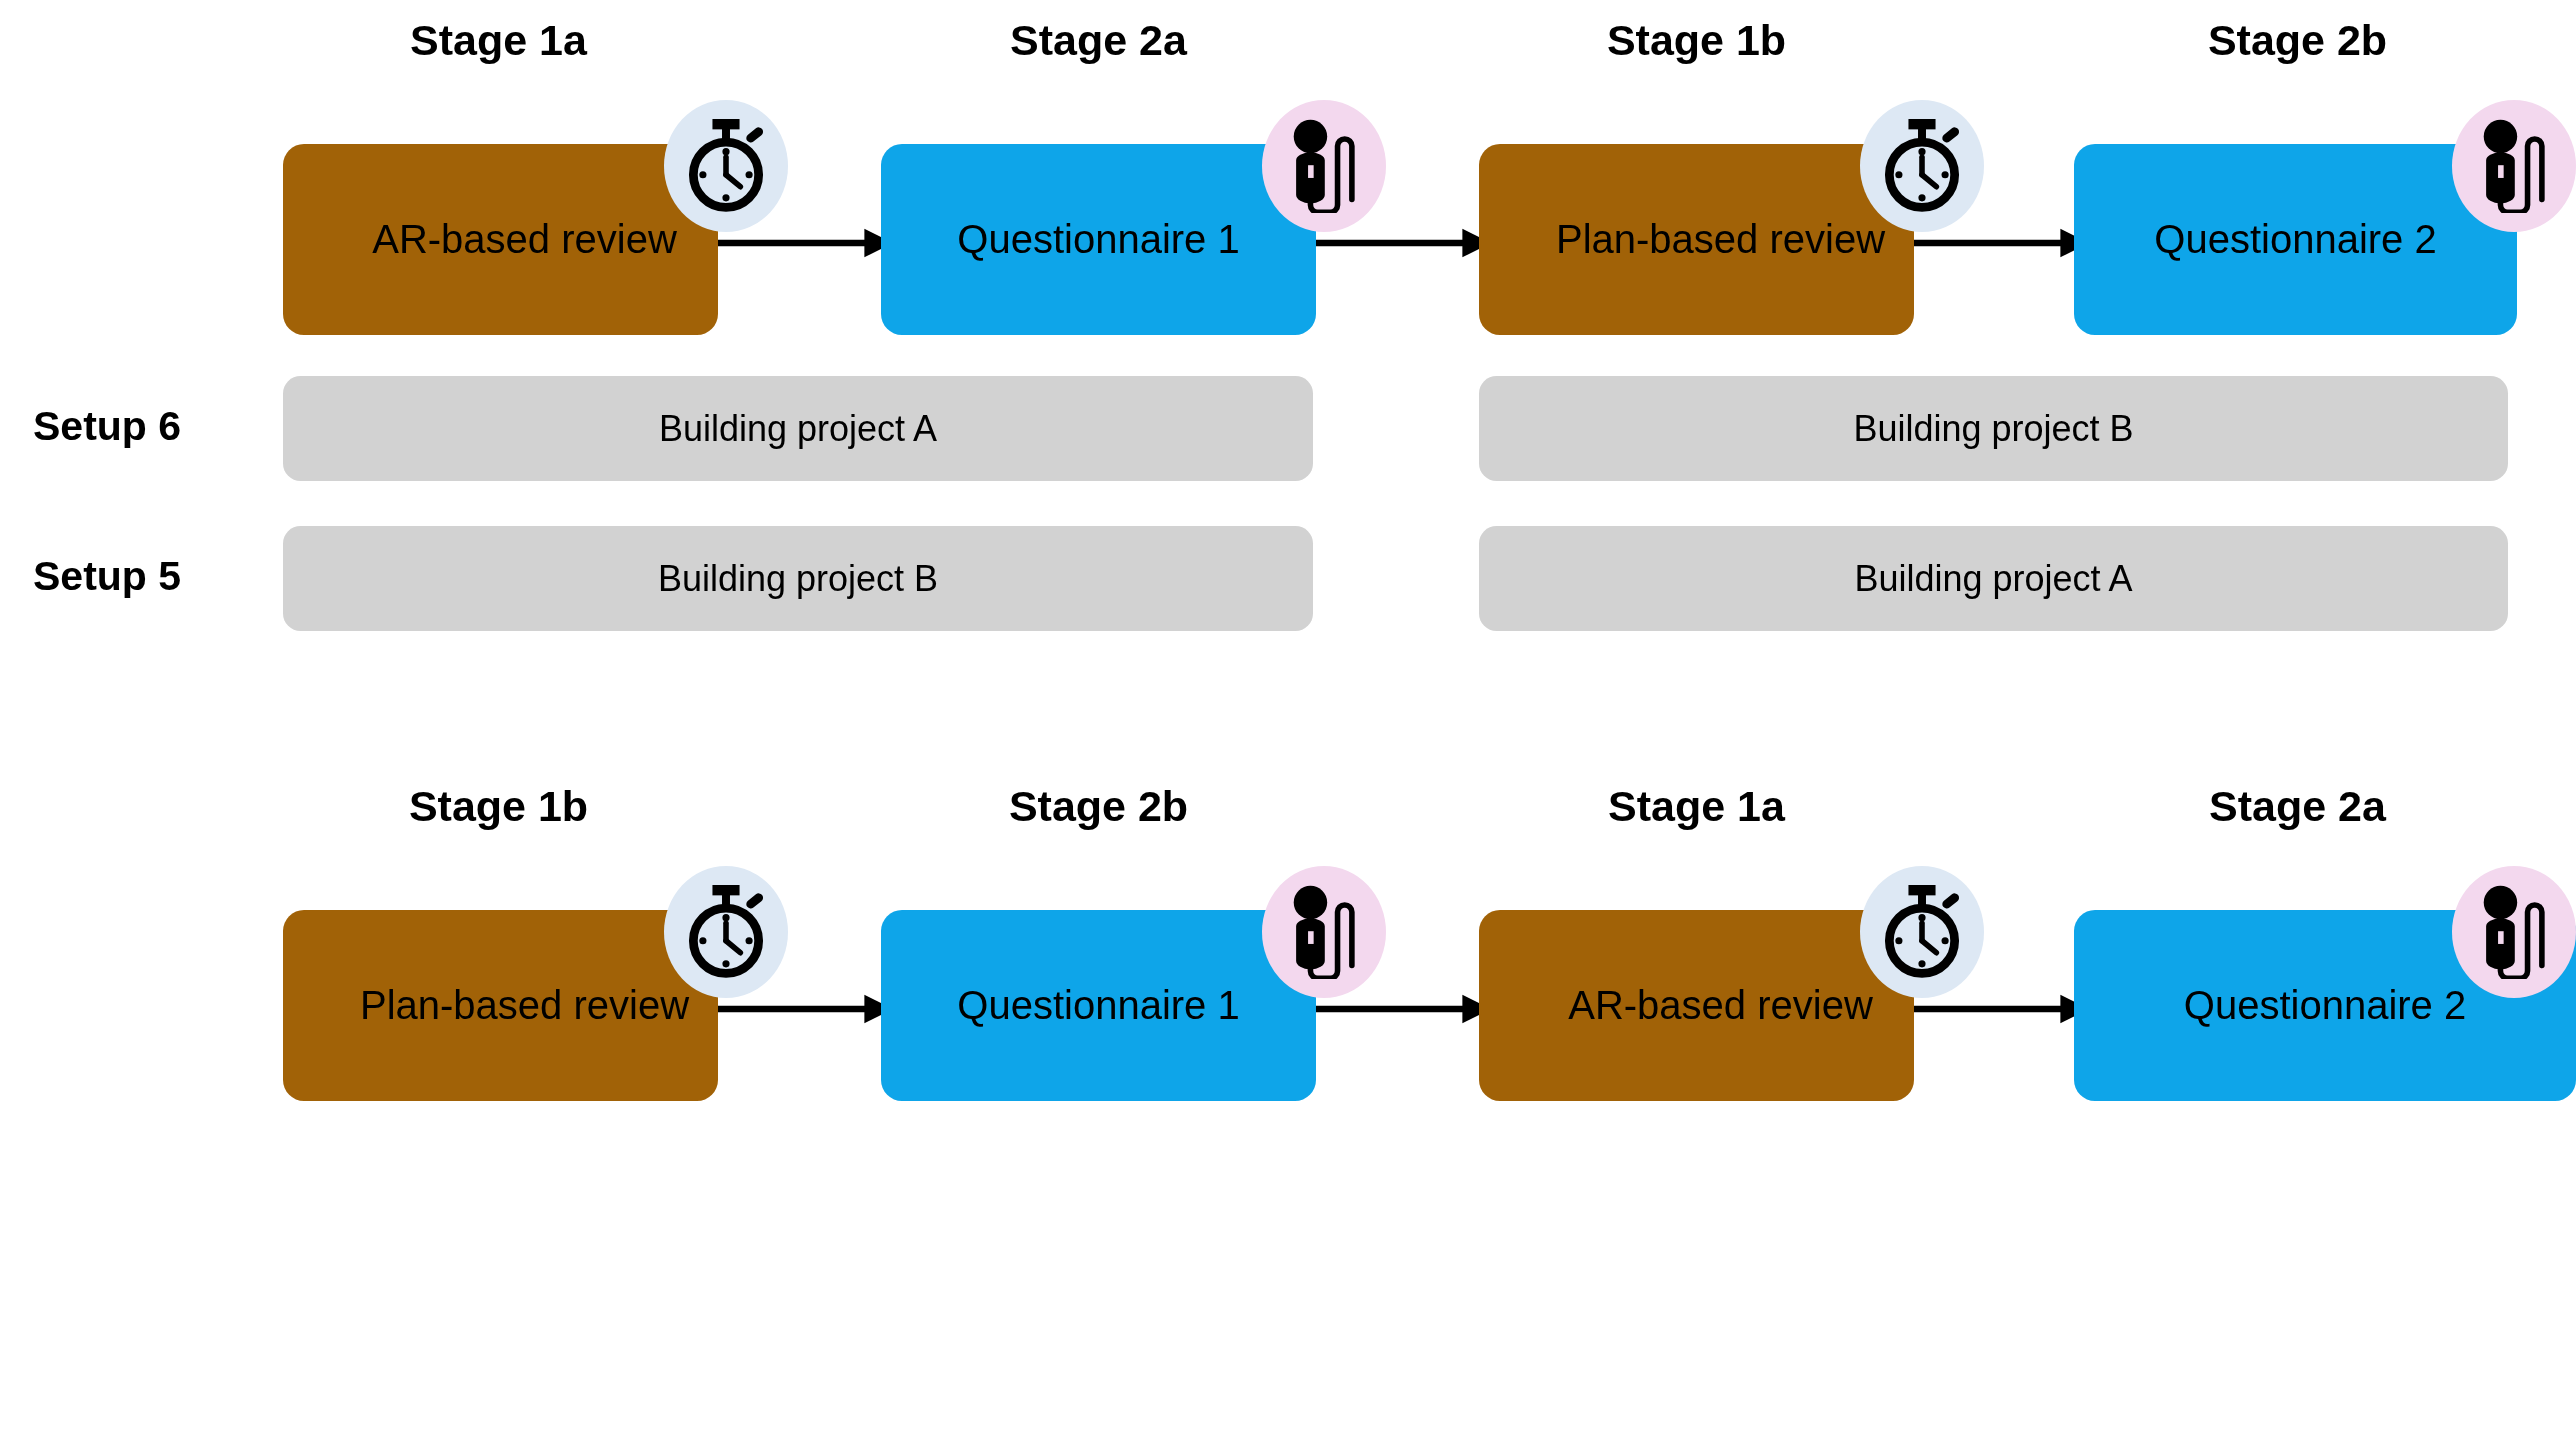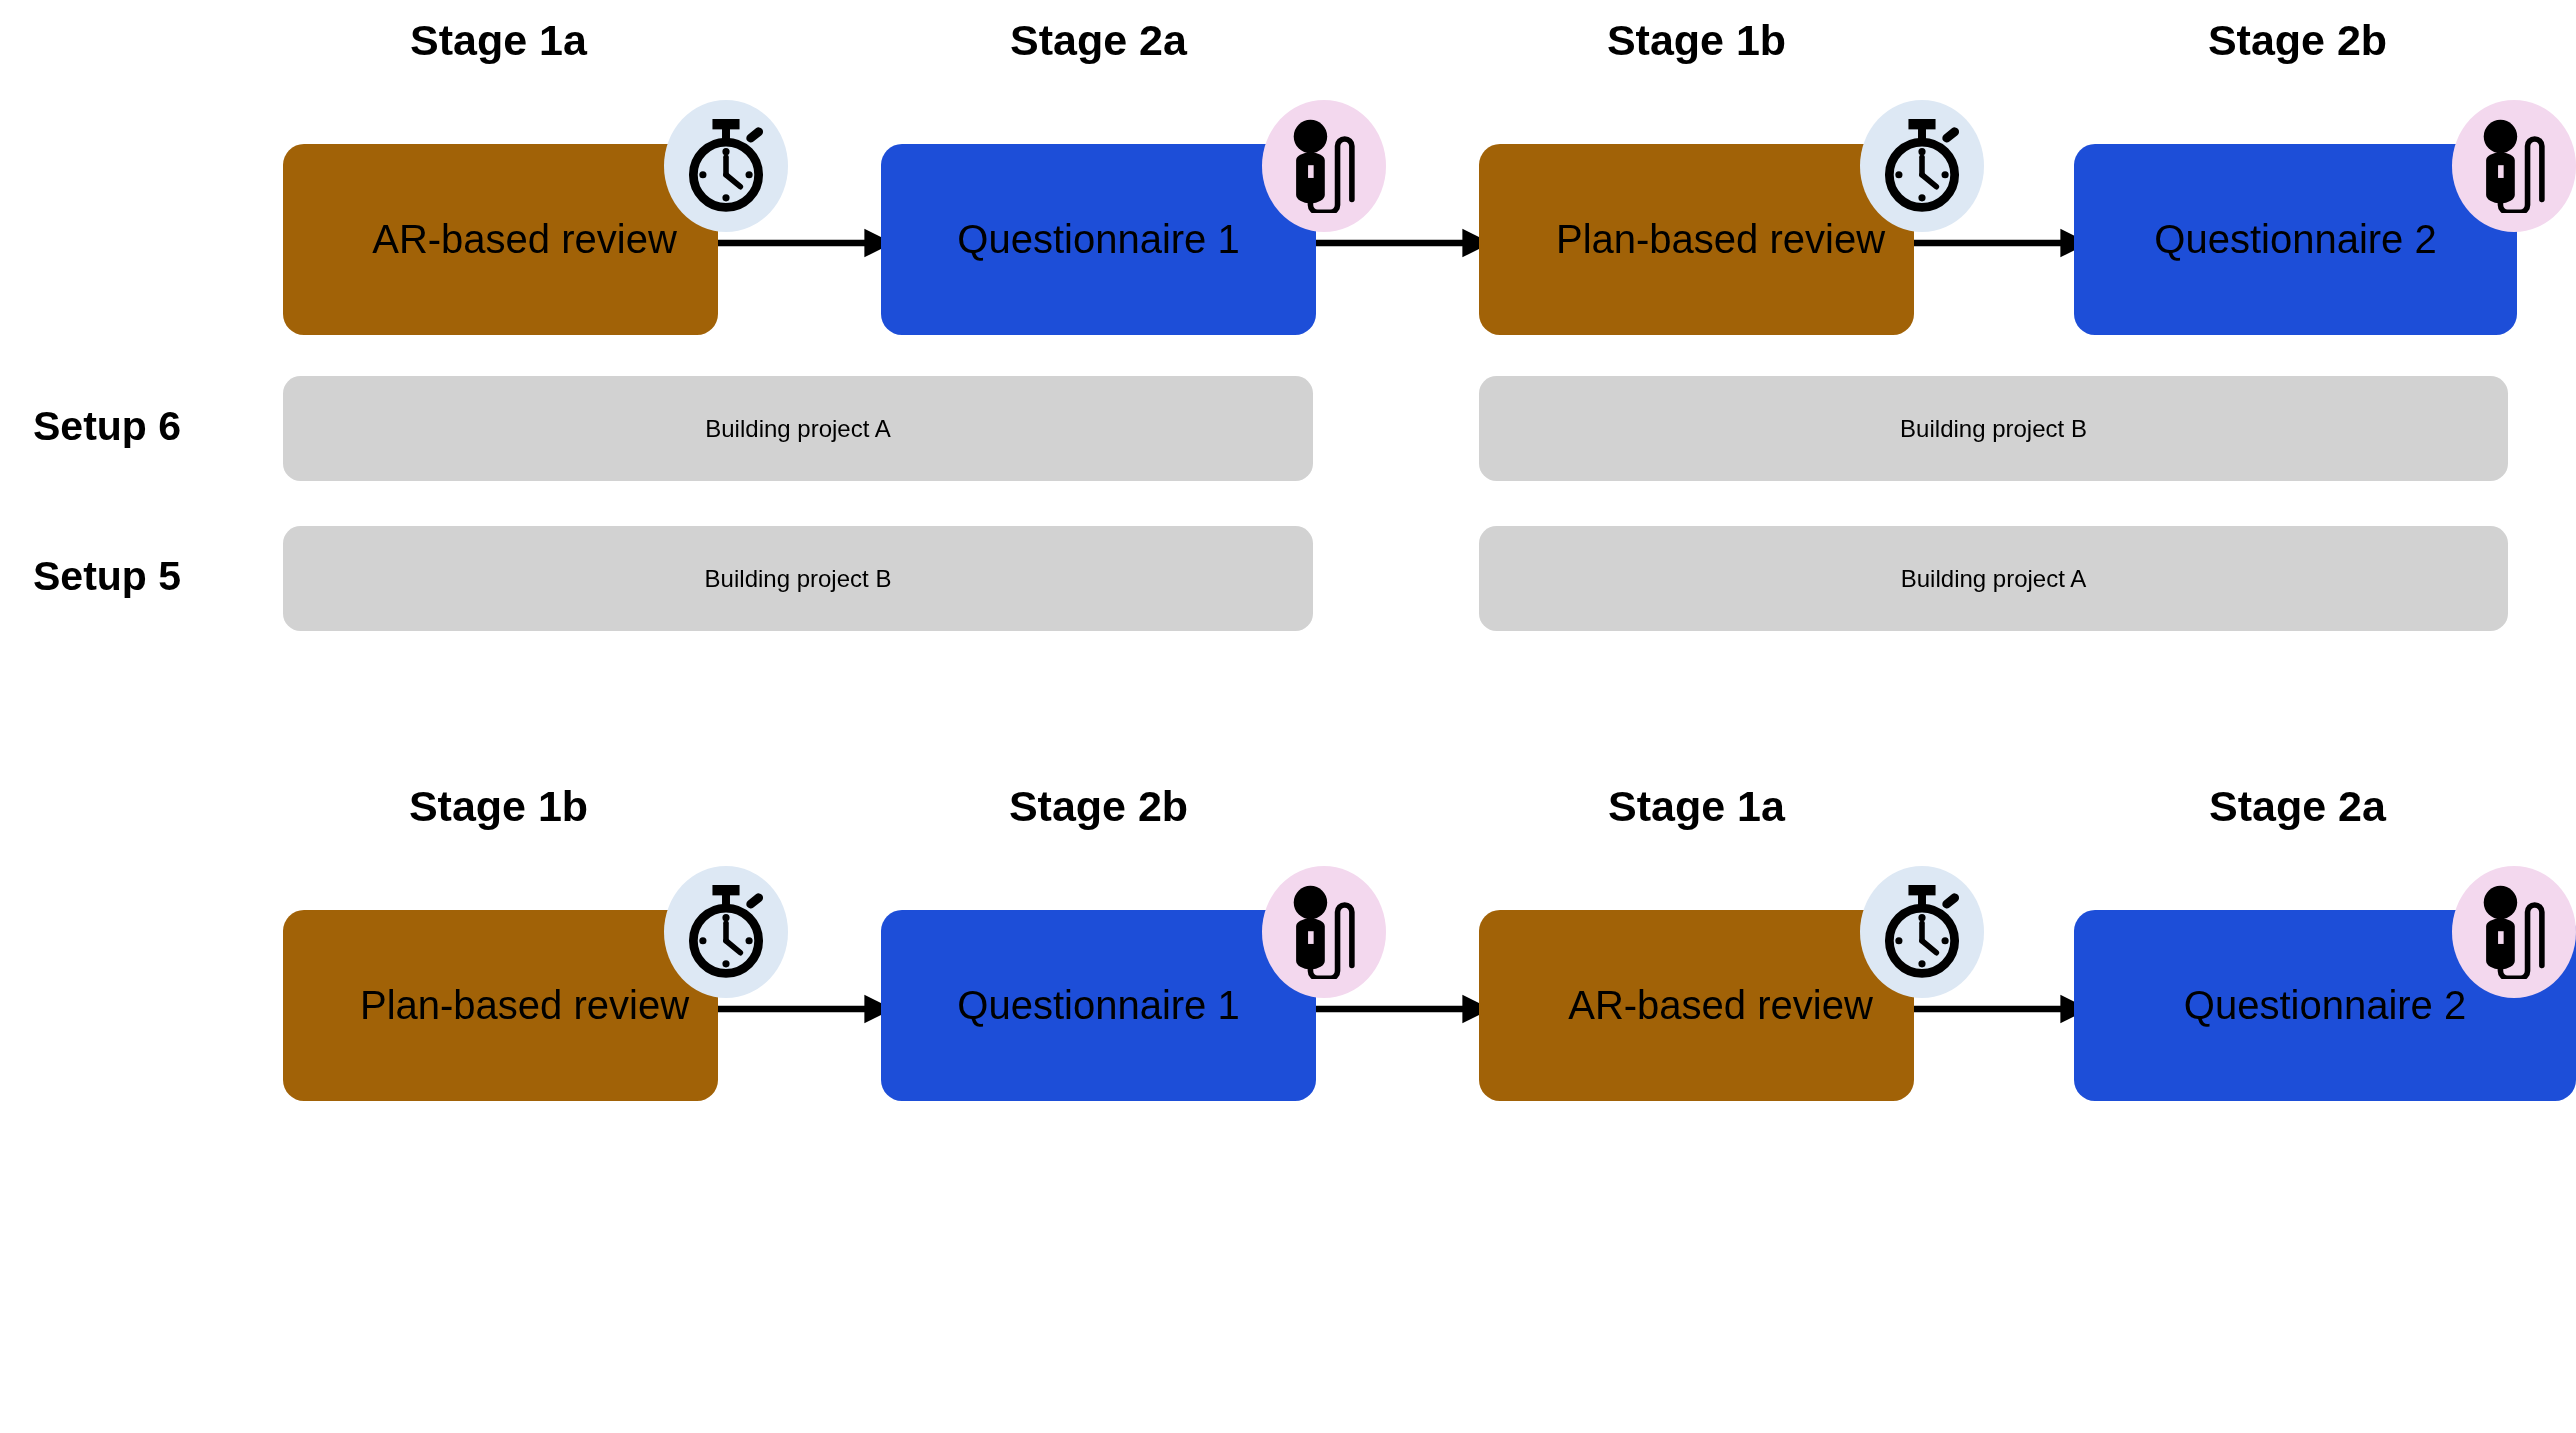--- a/index.html
+++ b/index.html
@@ -39,40 +39,40 @@
     display: flex;
     align-items: center;
     justify-content: center;
     color: #000000;
     font-size: 40px;
     font-weight: 400;
     white-space: nowrap;
     z-index: 2;
   }
   .step-box.blue  { background: #a16207; padding-left: 48px; }
-  .step-box.pink  { background: #1d4ed8; }
+  .step-box.pink  { background: #0ea5e9; }
 
   
   .setup-label {
     font-size: 41px;
     font-weight: bold;
     color: #000000;
     white-space: nowrap;
     text-align: left;
   }
 
   
   .project-bar {
     background: #d2d2d2;
     border-radius: 17.5px;
     display: flex;
     align-items: center;
     justify-content: center;
     color: #000000;
-    font-size: 24px;
+    font-size: 36px;
     font-weight: 400;
     white-space: nowrap;
   }
 
   
   .arrow-wrap { z-index: 1; }
   .arrow-wrap svg { display: block; overflow: visible; }
 
   
   .icon-badge {

